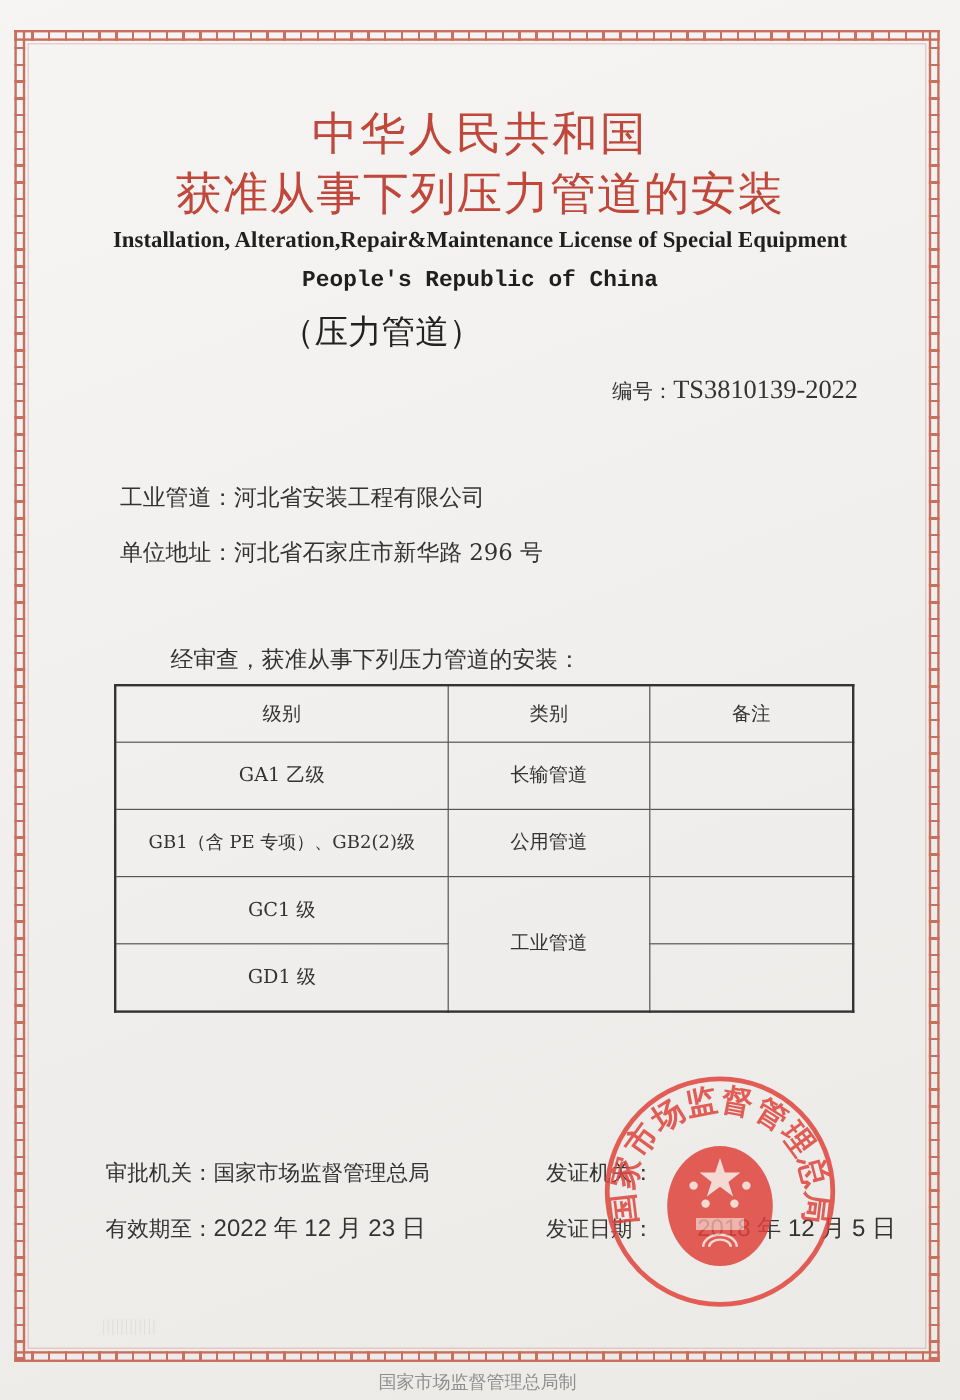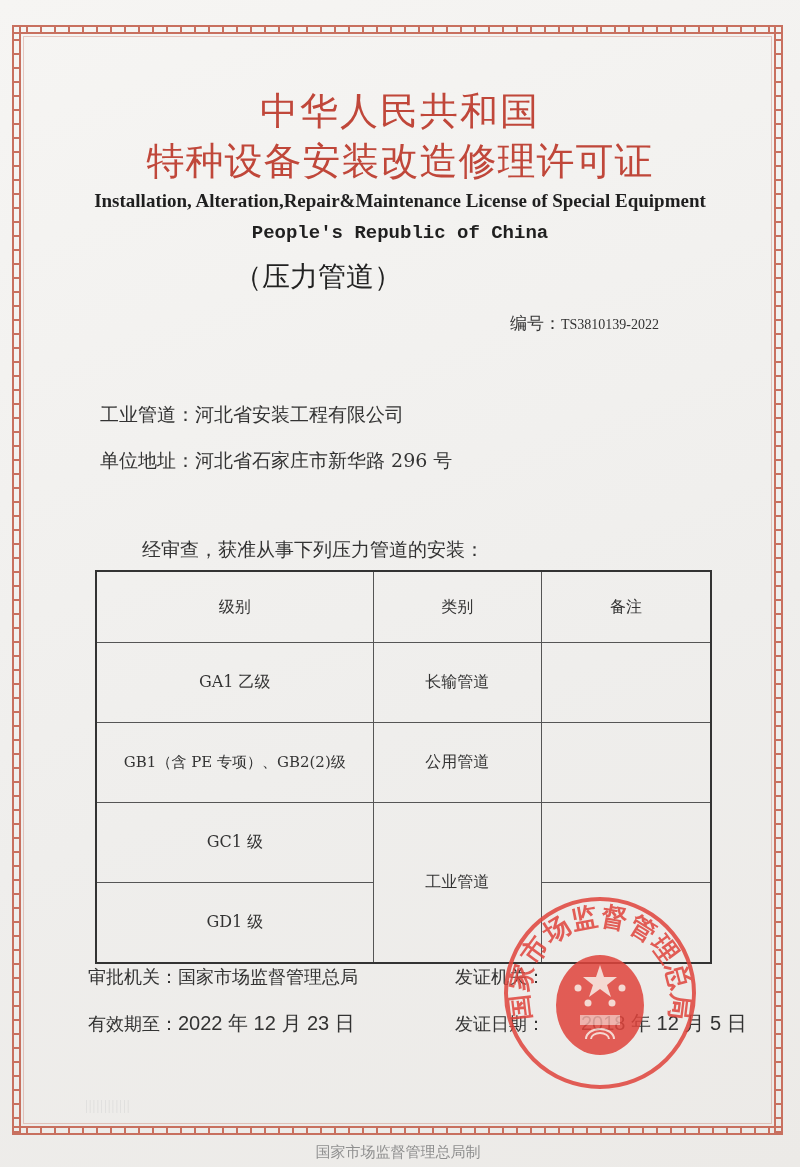--- a/index.html
+++ b/index.html
@@ -35,21 +35,21 @@
   .e2 { top:222px; font-size:19px;font-family:Liberation Mono, monospace; }
   .category { position:absolute; left:0; width:636px; top:258px; text-align:center; font-size:28px;
               font-family:"DejaVu Sans", sans-serif; color:#222; }
   .serial-no { position:absolute; left:510px; top:312px; font-size:17px; color:#333; }
   .field { position:absolute; left:100px; font-size:19px; color:#333; }
   .f1 { top:402px; } .f2 { top:448px; }
   .intro { position:absolute; left:142px; top:537px; font-size:19px; color:#333; }
 
   table.scope { position:absolute; left:95px; top:570px; width:617px; height:272px;
                 border-collapse:collapse; border:2px solid #333; font-size:16px; color:#333; }
-  table.scope td, table.scope th { border:1px solid #555; text-align:center; font-weight:normal; padding:12px; }
+  table.scope td, table.scope th { border:1px solid #555; text-align:center; font-weight:normal; padding:0; }
   table.scope th { height:46px; }
   table.scope td { height:55px; }
   col.c1 { width:278px; } col.c2 { width:169px; } col.c3 { width:170px; }
 
   .footer { position:absolute; font-size:18px; color:#333; font-family:"DejaVu Sans", sans-serif; }
   .approver { left:88px; top:965px; }
   .valid { left:88px; top:1010px; }
   .issuer { left:455px; top:965px; }
   .issue-date { left:455px; top:1010px; }
   .valid .num, .issue-date .num { font-family:"Liberation Sans", sans-serif; font-size:20px; }
@@ -68,27 +68,27 @@
     <div class="edge top"></div>
     <div class="edge bottom"></div>
     <div class="edge left"></div>
     <div class="edge right"></div>
     <div class="inner">
         <div class="inner-line"></div>
       </div>
   </div>
 
   <div class="title-cn t1">中华人民共和国</div>
-  <div class="title-cn t2">特种设备安装改造修理许可证</div>
+  <div class="title-cn t2">获准从事下列压力管道的安装</div>
   <div class="title-en e1">Installation, Alteration,Repair&amp;Maintenance License of Special Equipment</div>
   <div class="title-en e2">People's Republic of China</div>
   <div class="category">（压力管道）</div>
 
   <div class="serial-no">
-    <span>编号：</span><span style="font-family:'Liberation Serif',serif;font-size:14px;">TS3810139-2022</span>
+    <span>编号：</span><span style="font-family:'Liberation Serif',serif;font-size:22px;">TS3810139-2022</span>
   </div>
 
   <div class="field f1">
     <span>工业管道：</span><span>河北省安装工程有限公司</span>
   </div>
   <div class="field f2">
     <span>单位地址：</span><span>河北省石家庄市新华路 296 号</span>
   </div>
 
   <div class="intro">经审查，获准从事下列压力管道的安装：</div>

